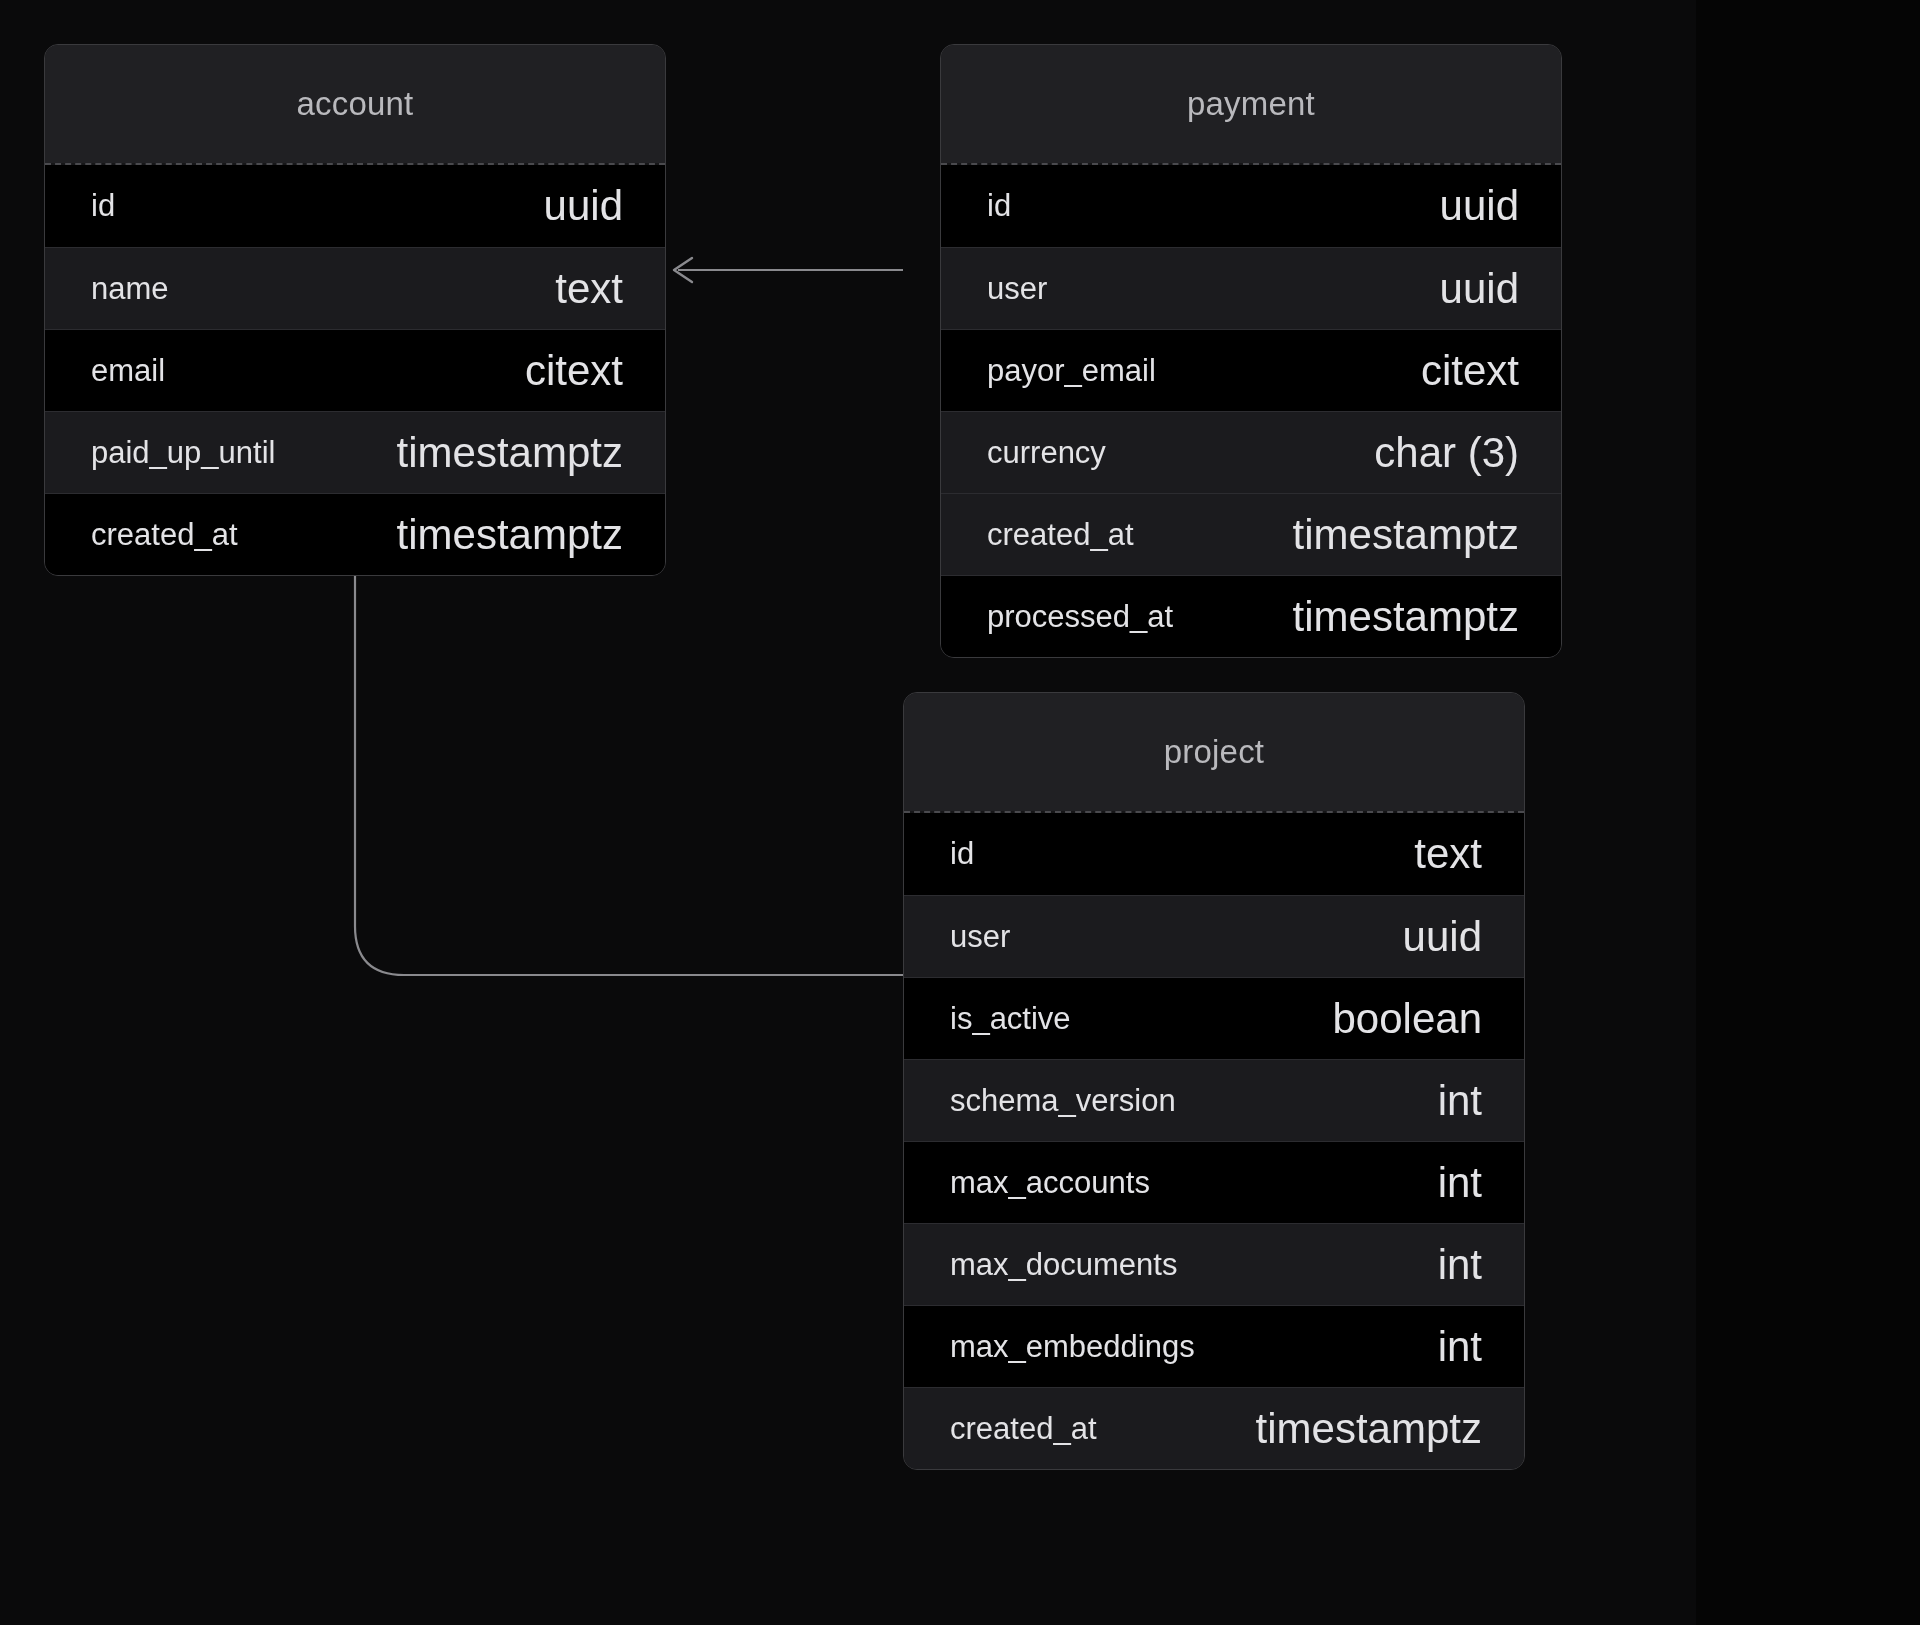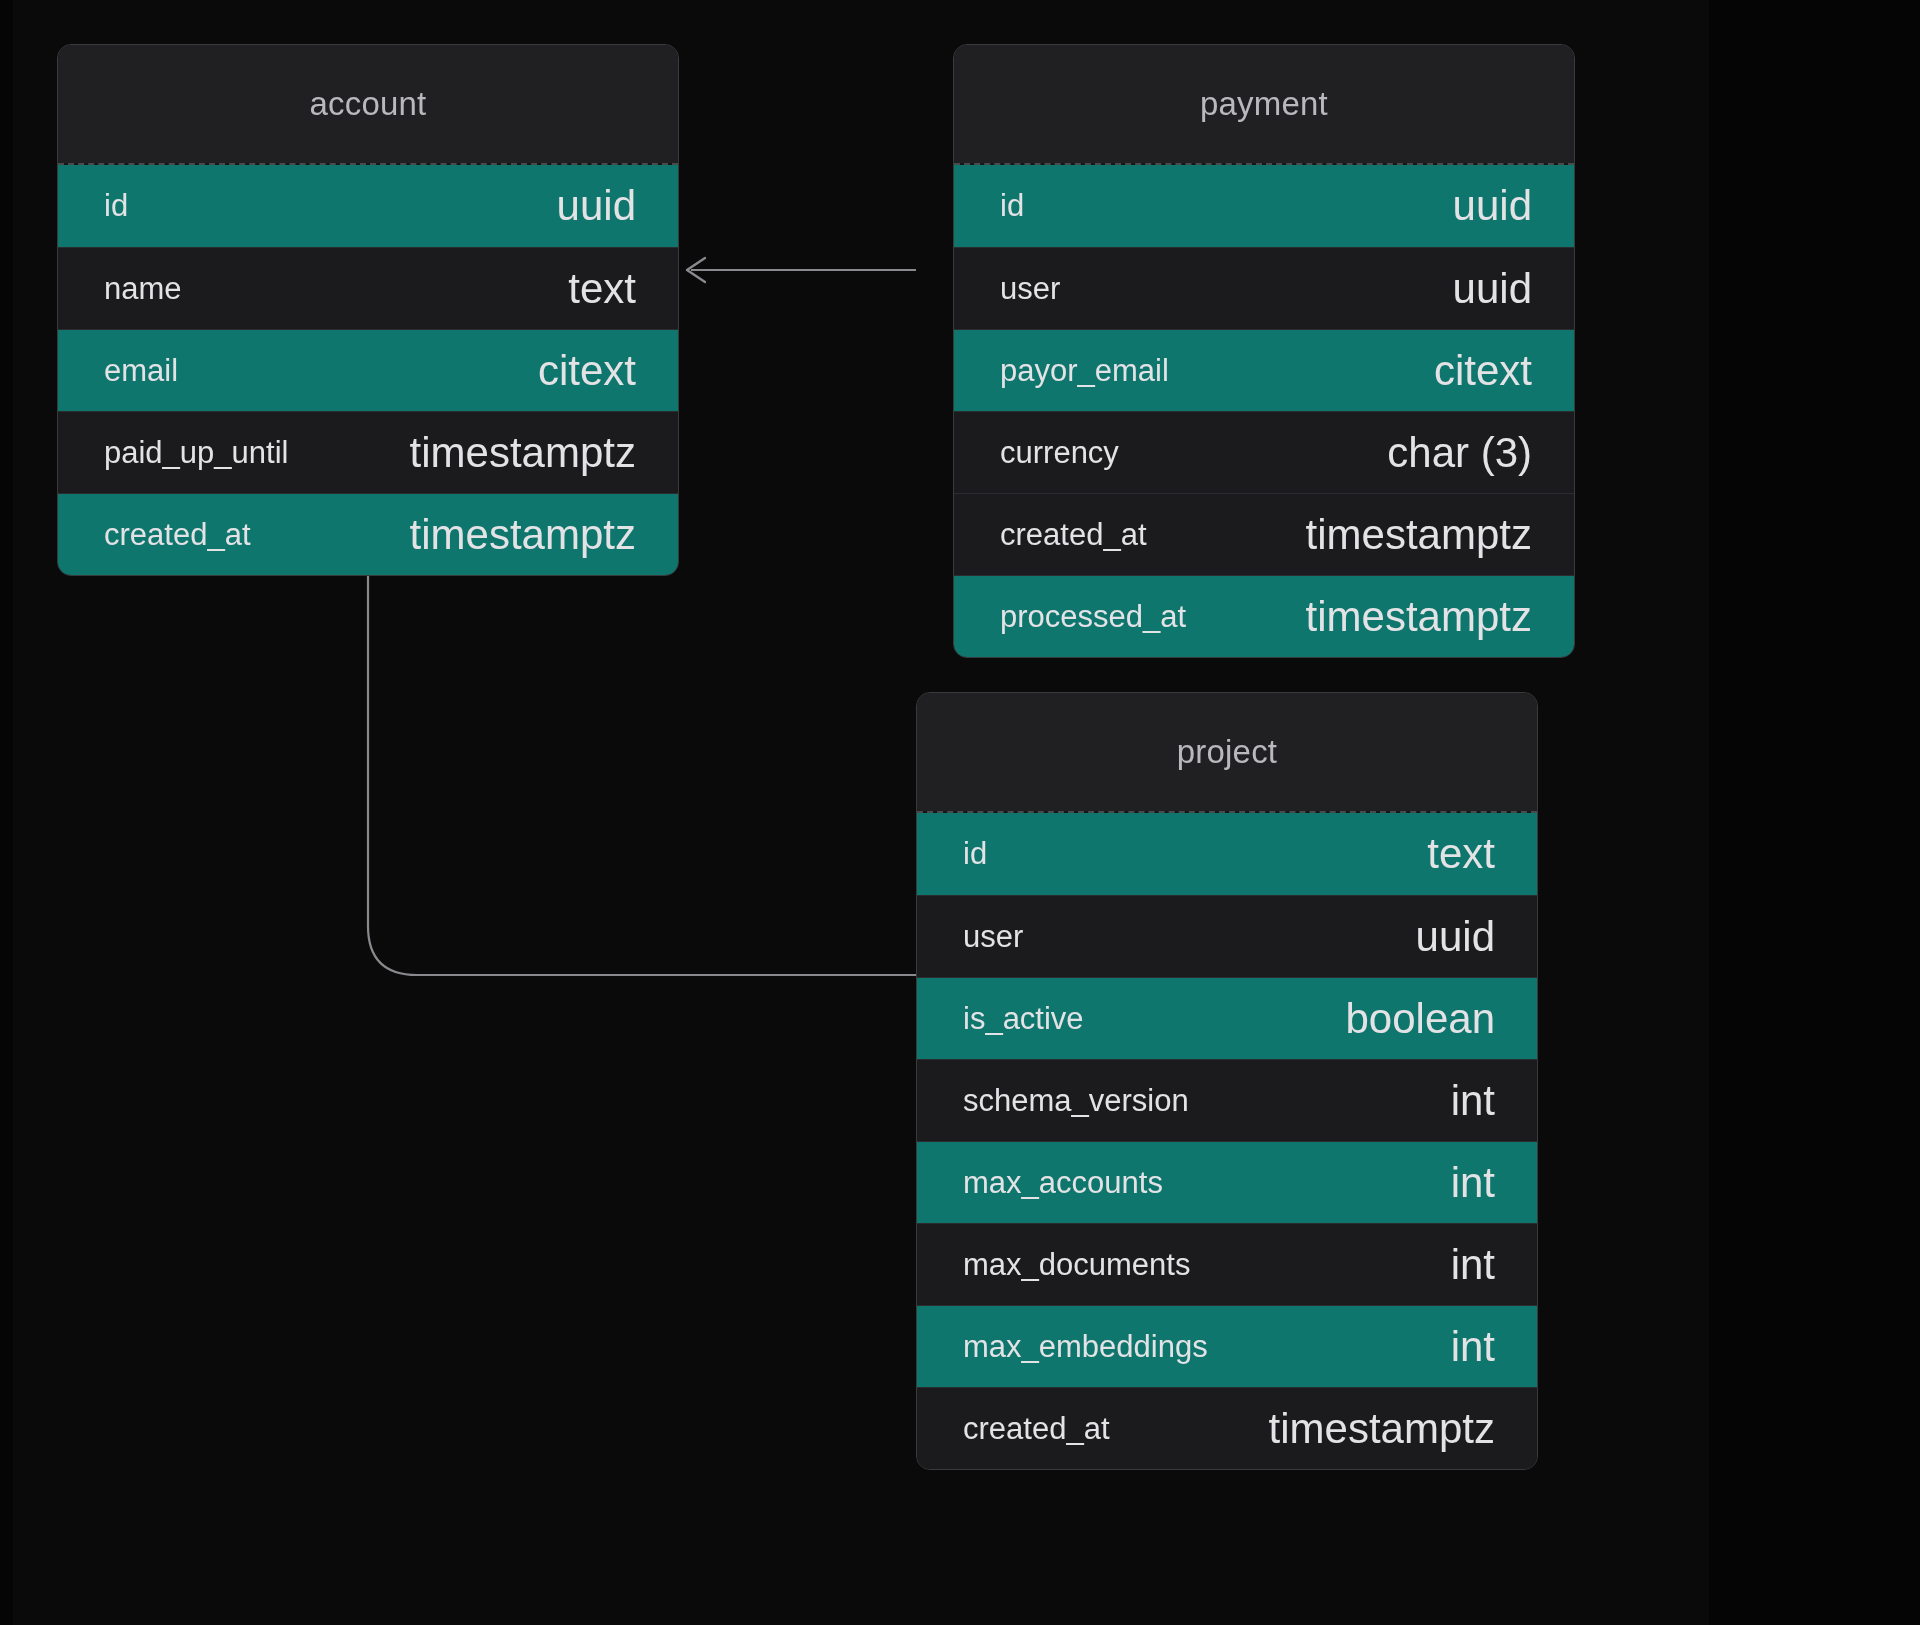--- a/index.html
+++ b/index.html
@@ -7,21 +7,20 @@
     padding: 0;
     background: #050505;
   }
   #canvas {
     position: relative;
     width: 1696px;
     height: 1625px;
     background: #0a0a0b;
     font-family: "Liberation Sans", "DejaVu Sans", sans-serif;
     overflow: hidden;
-    margin-left: 13px;
   }
 
   
   #connectors {
     position: absolute;
     left: 0; top: 0;
     width: 1920px;
     height: 1625px;
     pointer-events: none;
     z-index: 1;
@@ -64,21 +63,21 @@
     height: 82px;
     display: flex;
     align-items: center;
     justify-content: space-between;
     padding: 0 42px 0 46px;
     box-sizing: border-box;
     border-top: 1px solid #2c2c30;
   }
   .row:first-child { border-top: none; }
   .row.alt  { background: #1b1b1e; gap: 28px; }
-  .row.base { background: #0f766e; }
+  .row.base { background: #000000; }
   .field-name {
     font-size: 31px;
     color: #e3e3e6;
     font-weight: 400;
     white-space: nowrap;
   }
   .field-type {
     font-size: 42px;
     color: #e3e3e6;
     font-weight: 400;

